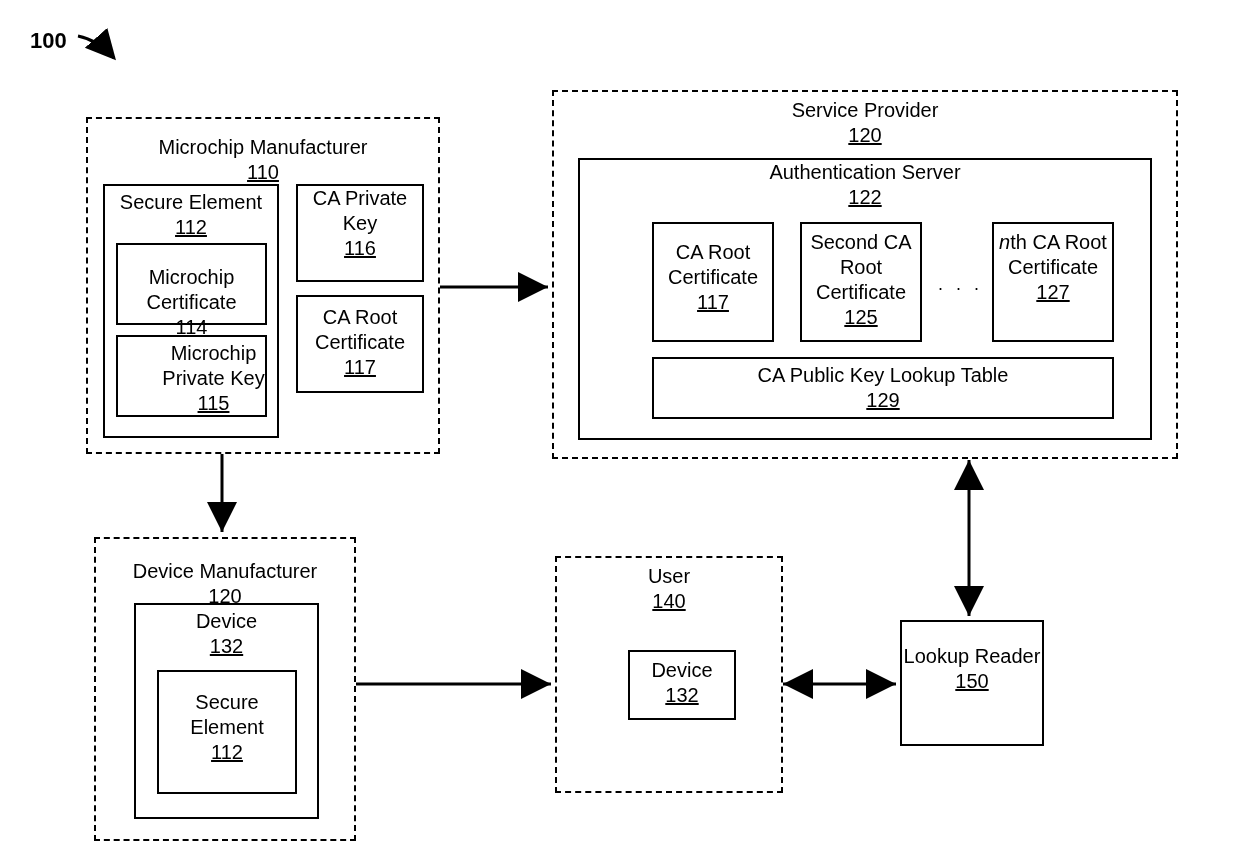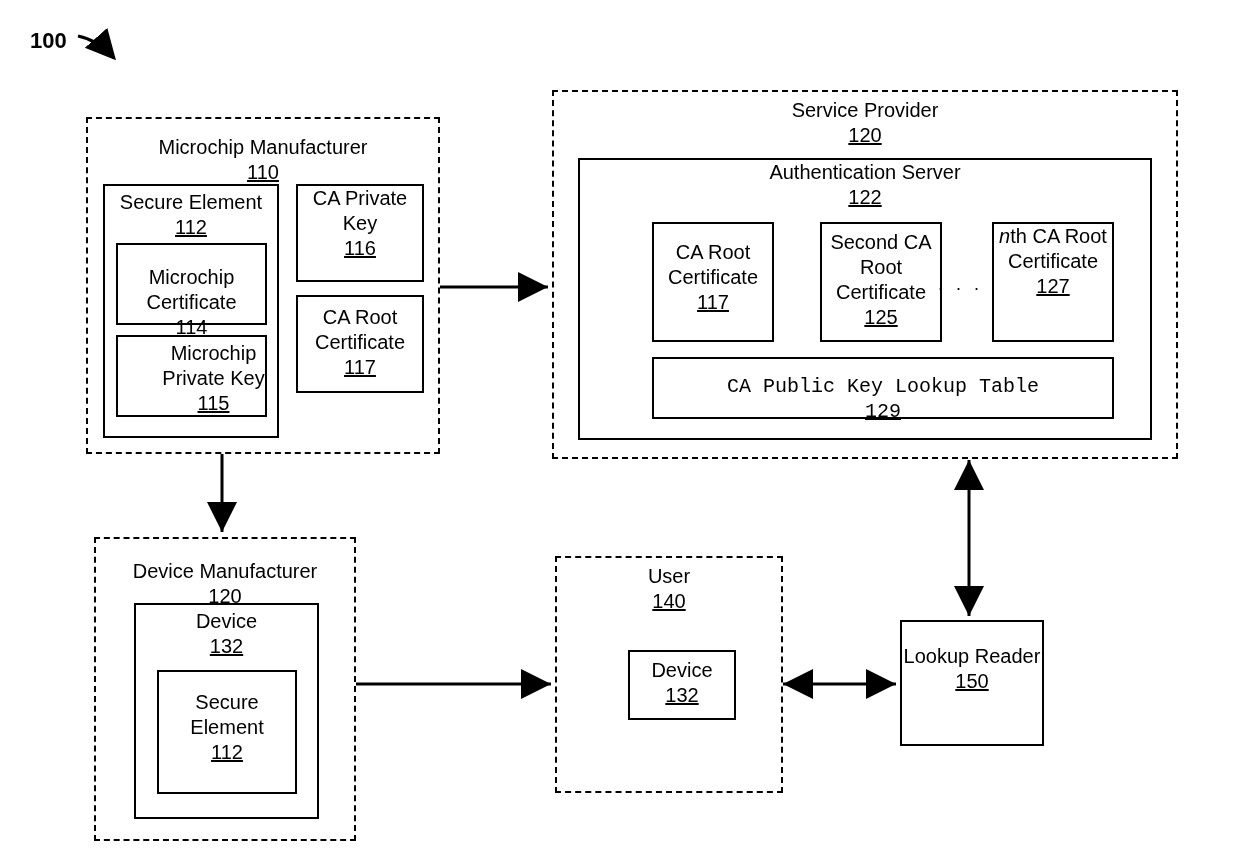--- a/index.html
+++ b/index.html
@@ -114,36 +114,36 @@
     <span class="num">122</span>
   </div>
 </div>
 
 <div class="box" style="left:652px; top:222px; width:118px; height:116px;">
   <div class="label" style="margin-top:16px;">
     <span>CA Root Certificate</span><br>
     <span class="num">117</span>
   </div>
 </div>
-<div class="box" style="left:800px; top:222px; width:118px; height:116px;margin-left:20px;">
+<div class="box" style="left:800px; top:222px; width:118px; height:116px;">
   <div class="label" style="margin-top:6px;">
     <span>Second CA Root Certificate</span><br>
     <span class="num">125</span>
   </div>
 </div>
 <div class="ellipsis" style="left:938px; top:274px;">. . .</div>
 <div class="box" style="left:992px; top:222px; width:118px; height:116px;">
-  <div class="label" style="">
+  <div class="label" style="margin-top:6px;">
     <span class="italic">n</span><span>th CA Root Certificate</span><br>
     <span class="num">127</span>
   </div>
 </div>
 
 <div class="box" style="left:652px; top:357px; width:458px; height:58px;">
-  <div class="label" style="margin-top:15px;font-family:Liberation Mono, monospace;">
+  <div class="label" style="margin-top:4px;">
     <span>CA Public Key Lookup Table</span><br>
     <span class="num">129</span>
   </div>
 </div>
 
 <div class="box dashed" style="left:94px; top:537px; width:258px; height:300px;">
   <div class="label" style="margin-top:20px;">
     <span>Device Manufacturer</span><br>
     <span class="num">120</span>
   </div>

